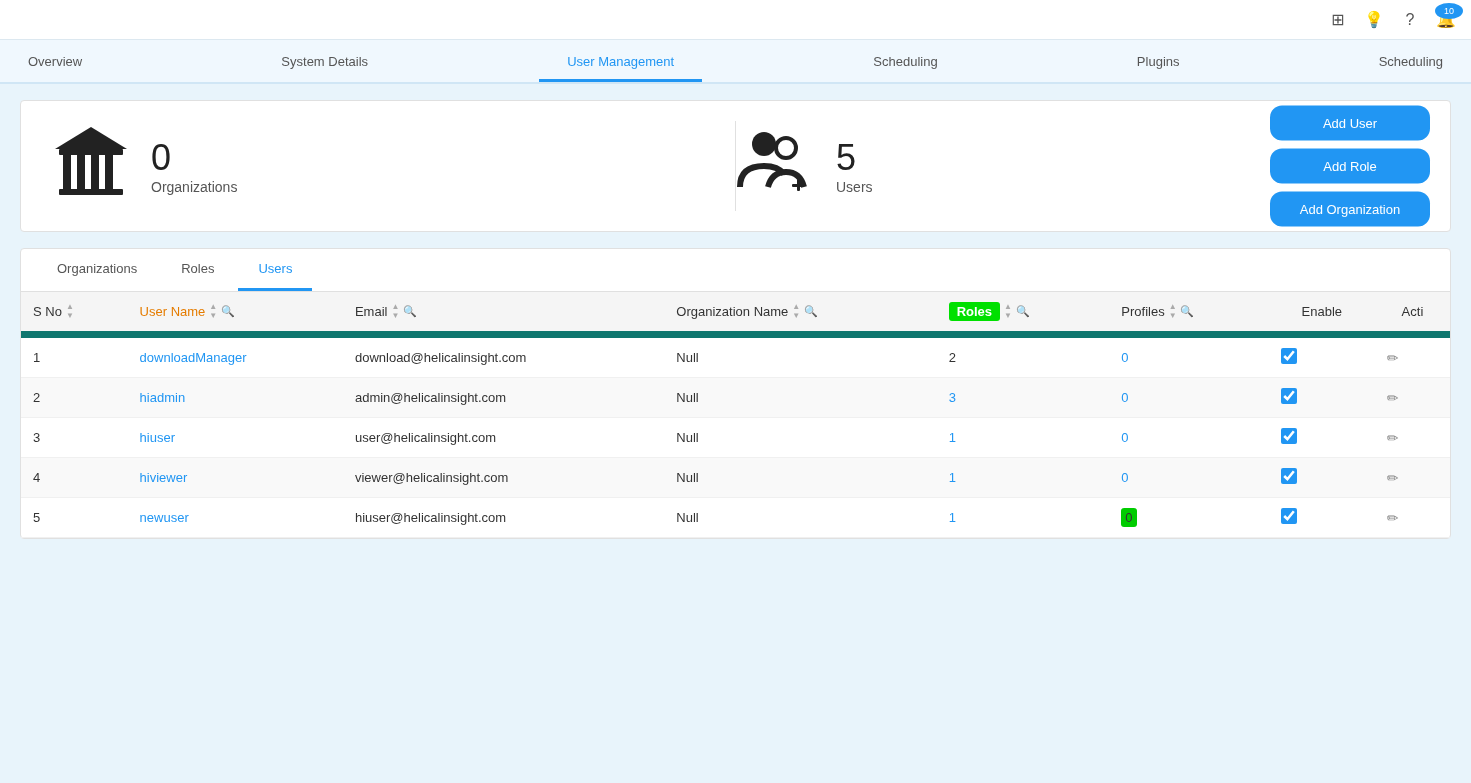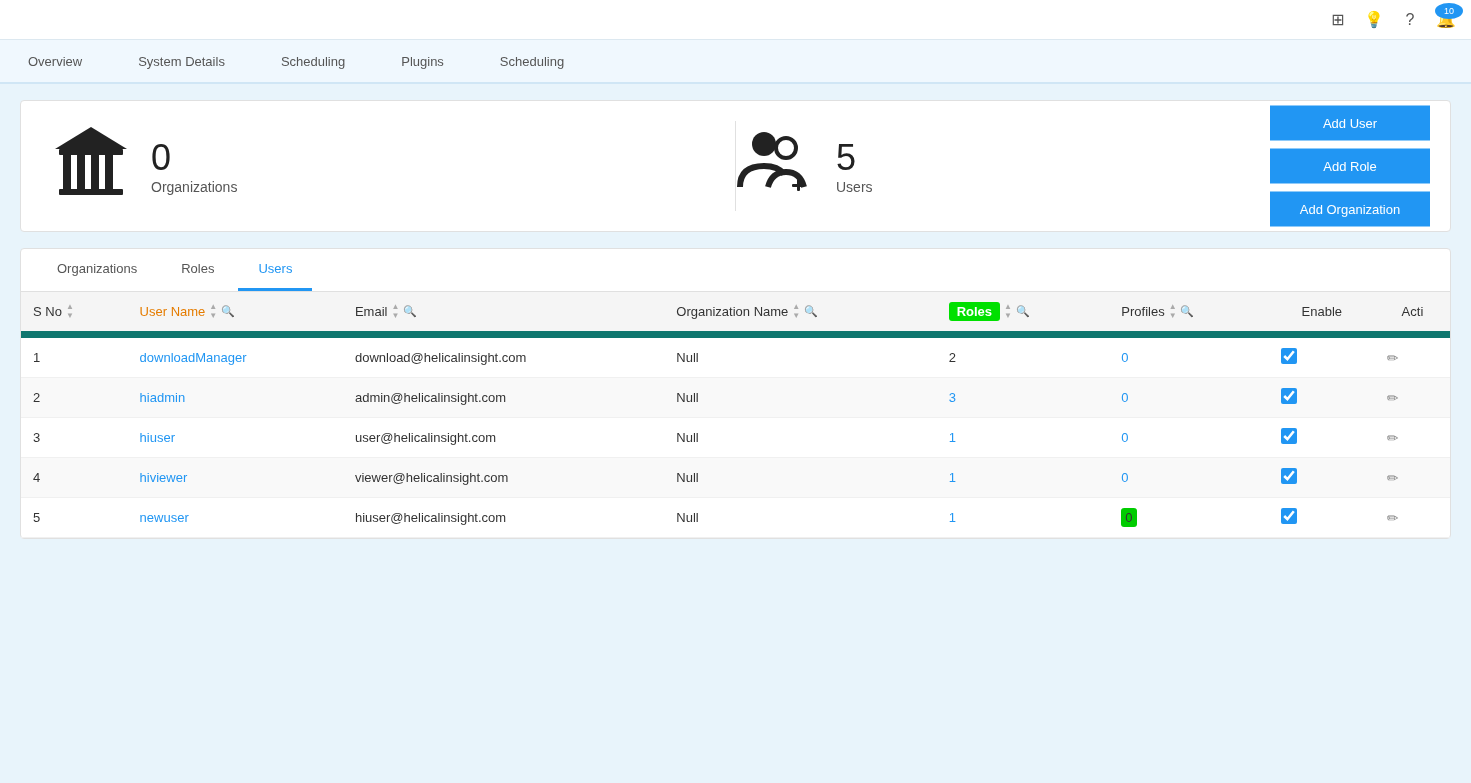--- a/index.html
+++ b/index.html
@@ -27,21 +27,21 @@
       background: #2196f3; color: #fff;
       font-size: 9px; border-radius: 50%;
       width: 28px; height: 16px;
       display: flex; align-items: center; justify-content: center;
     }
 
     
     .nav-tabs-bar {
       background: #f0f8fe;
       display: flex;
-      justify-content: flex-start;
+      justify-content: space-between;
       padding: 0;
       border-bottom: 2px solid #d0e6f5;
       height: 44px;
       align-items: flex-end;
     }
     .nav-tab {
       padding: 10px 28px;
       cursor: pointer;
       color: #555;
       border-bottom: 3px solid transparent;
@@ -98,21 +98,21 @@
       top: 50%;
       transform: translateY(-50%);
       display: flex;
       flex-direction: column;
       gap: 8px;
     }
     .btn-blue {
       background: #2196f3;
       color: #fff;
       border: none;
-      border-radius: 0;
+      border-radius: 12px;
       padding: 10px 24px;
       cursor: pointer;
       font-size: 13px;
       min-width: 160px;
       text-align: center;
     }
 
     
     .sub-tabs-container {
       background: #fff;
@@ -206,20 +206,21 @@
   <div class="top-bar-icon">?</div>
   <div class="top-bar-icon" style="position:relative;">
     🔔
     <span class="notification-badge">10</span>
   </div>
 </div>
 
 <div class="nav-tabs-bar">
   <div class="nav-tab">Overview</div>
   <div class="nav-tab">System Details</div>
+  <div class="nav-tab active">User Management</div>
   <div class="nav-tab">Scheduling</div>
   <div class="nav-tab">Plugins</div>
   <div class="nav-tab">Scheduling</div>
 </div>
 
 <div class="main-content">
 
   <div class="stats-card">
 
     <div class="stat-block">

